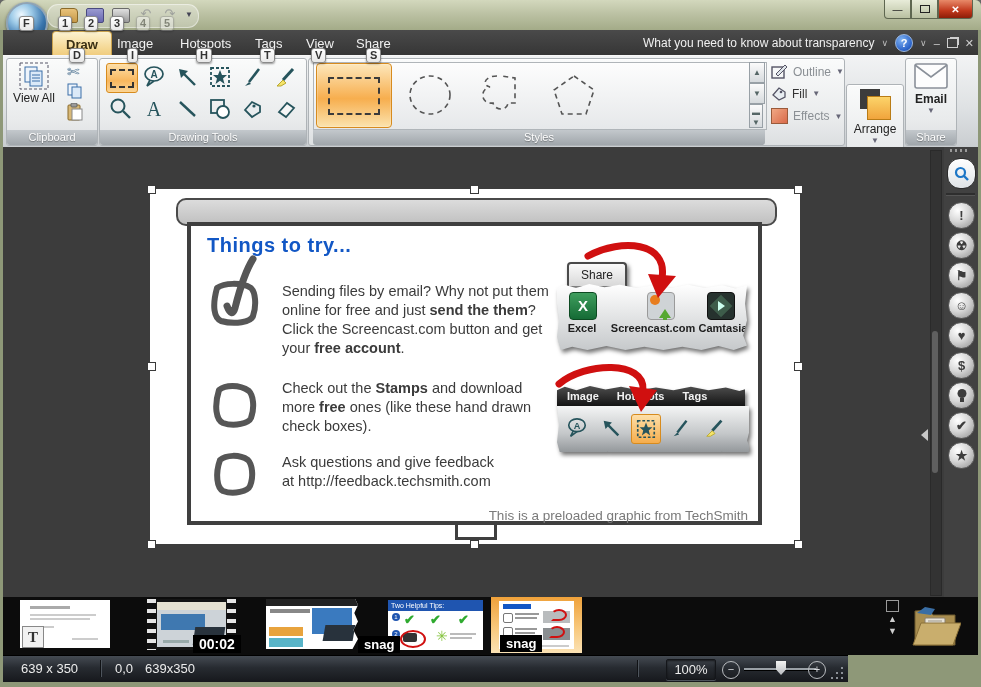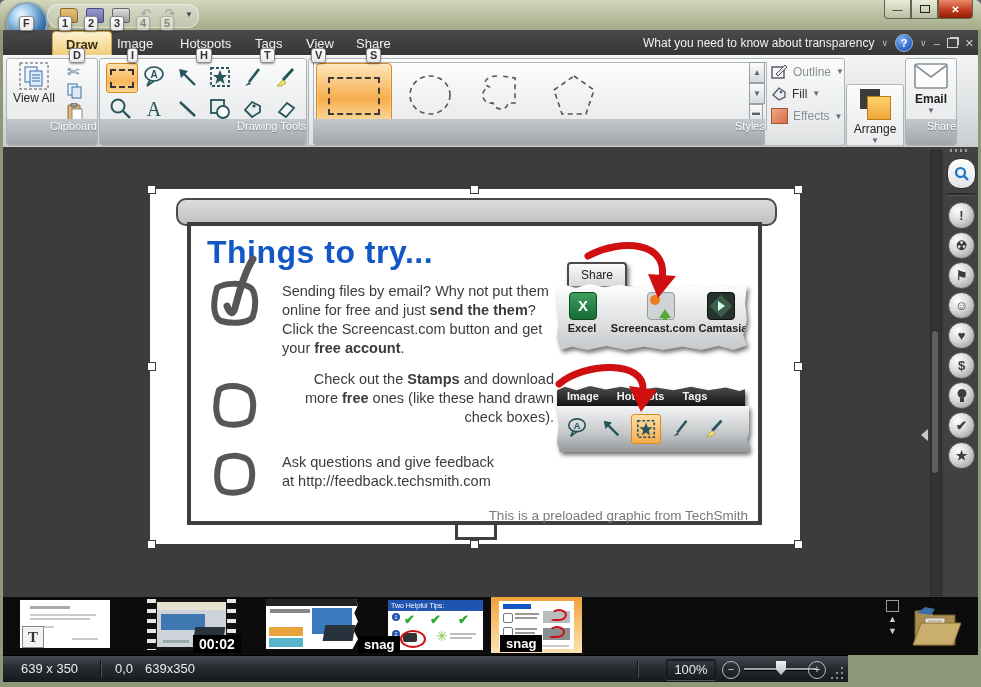--- a/index.html
+++ b/index.html
@@ -39,43 +39,43 @@
   .chev{font-size:9px;color:#bbb;}
   .helpq{width:16px;height:16px;border-radius:50%;background:radial-gradient(circle at 35% 30%,#7fb2f2,#2a62c8 70%,#123d86);
     color:#fff;font-size:11px;font-weight:bold;text-align:center;line-height:16px;border:1px solid #9db8dd;}
   .mdiglyph{font-size:11px;color:#cfcfcf;}
   .mdirestore{width:9px;height:8px;border:1px solid #cfcfcf;box-shadow:2px -2px 0 -1px #cfcfcf;}
   
   .ribbon{position:absolute;left:3px;top:55px;width:975px;height:92px;
     background:linear-gradient(180deg,#f2f3f4 0%,#dfe2e4 55%,#c9cdd0 100%);border-top:1px solid #f8f8f8;}
   .group{position:absolute;top:2px;height:86px;border:1px solid #aeb3b7;border-radius:3px;
     background:linear-gradient(180deg,#fafbfb 0%,#e9ebec 70%,#dcdfe1 100%);box-shadow:inset 0 1px 0 #fff;}
-  .grouplabel{position:absolute;left:0;right:0;bottom:0;height:26px;border-radius:0 0 3px 3px;
-    background:linear-gradient(180deg,#c3c8cc,#a0a6ab);font-size:11px;color:#fdfdfd;text-align:right;line-height:15px;
+  .grouplabel{position:absolute;left:0;right:0;bottom:0;height:15px;border-radius:0 0 3px 3px;
+    background:linear-gradient(180deg,#c3c8cc,#a0a6ab);font-size:11px;color:#fdfdfd;text-align:center;line-height:15px;
     text-shadow:0 1px 1px rgba(0,0,0,.35);}
   .bigbtn{position:absolute;display:flex;flex-direction:column;align-items:center;font-size:12px;color:#222;text-align:center;}
   .toolcell{position:absolute;width:30px;height:28px;display:flex;align-items:center;justify-content:center;}
   .toolcell.sel{background:linear-gradient(180deg,#fddfa9,#f8b75e 60%,#fbd494);border:1px solid #d78witch;}
   .toolcell.sel{border:1px solid #d78b1e;border-radius:3px;}
   .swatch{position:absolute;display:flex;align-items:center;justify-content:center;}
   .swatch.sel{background:linear-gradient(180deg,#fde7bb 0%,#f7ae4e 55%,#fbe3ae 100%);border:1px solid #d78b1e;border-radius:4px;box-shadow:inset 0 0 0 1px #fff3;}
   .scrollbtn{width:14px;height:19px;border:1px solid #98a0a6;background:linear-gradient(180deg,#fbfbfb,#d6dadd);
     font-size:8px;color:#566;text-align:center;line-height:19px;}
   .ofe-row{position:absolute;display:flex;align-items:center;gap:5px;font-size:12px;color:#333;}
   .ddarrow{font-size:8px;color:#667;}
   .grouplabel, .tab{user-select:none;}
   
   .workspace{position:absolute;left:3px;top:147px;width:975px;height:450px;background:#3c3c3c;}
   .page{position:absolute;left:147px;top:42px;width:650px;height:355px;background:#fff;}
   .handle{position:absolute;width:7px;height:7px;background:#fff;border:1px solid #3a3a3a;z-index:5;}
   .projbar{position:absolute;left:26px;top:9px;width:597px;height:24px;border:2px solid #4a4a4a;border-radius:10px;
     background:linear-gradient(180deg,#dcdcdc,#c0c0c0);}
   .screen{position:absolute;left:37px;top:33px;width:567px;height:295px;background:#fff;border:4px solid #3f3f3f;}
   .pullhandle{position:absolute;left:305px;top:336px;width:36px;height:12px;background:#fff;border:3px solid #3f3f3f;border-top:none;}
-  .doc-heading{position:absolute;left:16px;top:8px;font-size:32px;font-weight:bold;color:#1257c5;letter-spacing:.5px;}
+  .doc-heading{position:absolute;left:16px;top:8px;font-size:20px;font-weight:bold;color:#1257c5;letter-spacing:.5px;}
   .doc-p{position:absolute;left:91px;width:272px;font-size:14.5px;line-height:1.31;color:#3b3b3b;}
   .doc-footer{position:absolute;right:10px;top:282px;font-size:13.5px;color:#7a7a7a;}
   .torn{filter:drop-shadow(2px 3px 2px rgba(0,0,0,.55));}
   .tornclip{clip-path:polygon(0% 6%,4% 1%,10% 6%,17% 0%,25% 5%,33% 1%,42% 6%,51% 2%,60% 6%,69% 1%,78% 6%,87% 2%,94% 7%,100% 2%,99% 30%,100% 55%,98% 78%,100% 93%,93% 100%,85% 94%,76% 100%,66% 95%,56% 100%,46% 95%,36% 100%,26% 94%,16% 100%,8% 95%,2% 100%,0% 80%,1% 55%,0% 30%);}
   .sharetab{position:absolute;left:10px;top:4px;width:56px;height:22px;border:2px solid #4a4a4a;border-bottom:none;border-radius:4px 4px 0 0;
     background:linear-gradient(180deg,#fafafa,#d8d8d8);font-size:12px;color:#222;text-align:center;line-height:22px;}
   .sharebar{position:absolute;left:0;top:26px;width:190px;height:66px;background:linear-gradient(180deg,#ffffff,#c6c9cb);}
   .sg-label{position:absolute;top:38px;font-size:11px;font-weight:bold;color:#1d1d1d;text-align:center;}
   .mini-ribbon-head{position:absolute;left:0;top:0;width:188px;height:20px;background:linear-gradient(180deg,#4e4e4e,#141414);
     display:flex;gap:18px;align-items:center;padding-left:10px;box-sizing:border-box;}
@@ -376,21 +376,21 @@
         <svg class="abs" style="left:17px;top:152px;" width="52" height="54" viewBox="0 0 52 54">
           <path d="M11 12 C6 28 8 42 15 45 C27 49 41 45 43 40 C47 29 45 17 41 13 C31 6 17 7 11 12 Z" fill="none" stroke="#565656" stroke-width="6" stroke-linejoin="round" stroke-linecap="round"></path>
         </svg>
         <svg class="abs" style="left:19px;top:222px;" width="48" height="52" viewBox="0 0 48 52">
           <path d="M10 12 C5 26 7 40 13 43 C24 47 38 43 40 38 C44 28 42 16 38 12 C29 6 16 7 10 12 Z" fill="none" stroke="#565656" stroke-width="6" stroke-linejoin="round" stroke-linecap="round"></path>
         </svg>
 
         <div class="doc-p" style="top:56px;">
           <span>Sending files by email? Why not put them online for free and just </span><b>send the them</b><span>? Click the Screencast.com button and get your </span><b>free account</b><span>.</span>
         </div>
-        <div class="doc-p" style="top:144px;text-align:right;">
+        <div class="doc-p" style="top:153px;">
           <span>Check out the </span><b>Stamps</b><span> and download more </span><b>free</b><span> ones (like these hand drawn check boxes).</span>
         </div>
         <div class="doc-p" style="top:227px;">
           <span>Ask questions and give feedback</span><br><span>at http://feedback.techsmith.com</span>
         </div>
         <div class="doc-footer">This is a preloaded graphic from TechSmith</div>
 
         <div class="abs torn" style="left:366px;top:32px;width:192px;height:96px;">
           <div class="sharetab">Share</div>
           <div class="sharebar tornclip">

